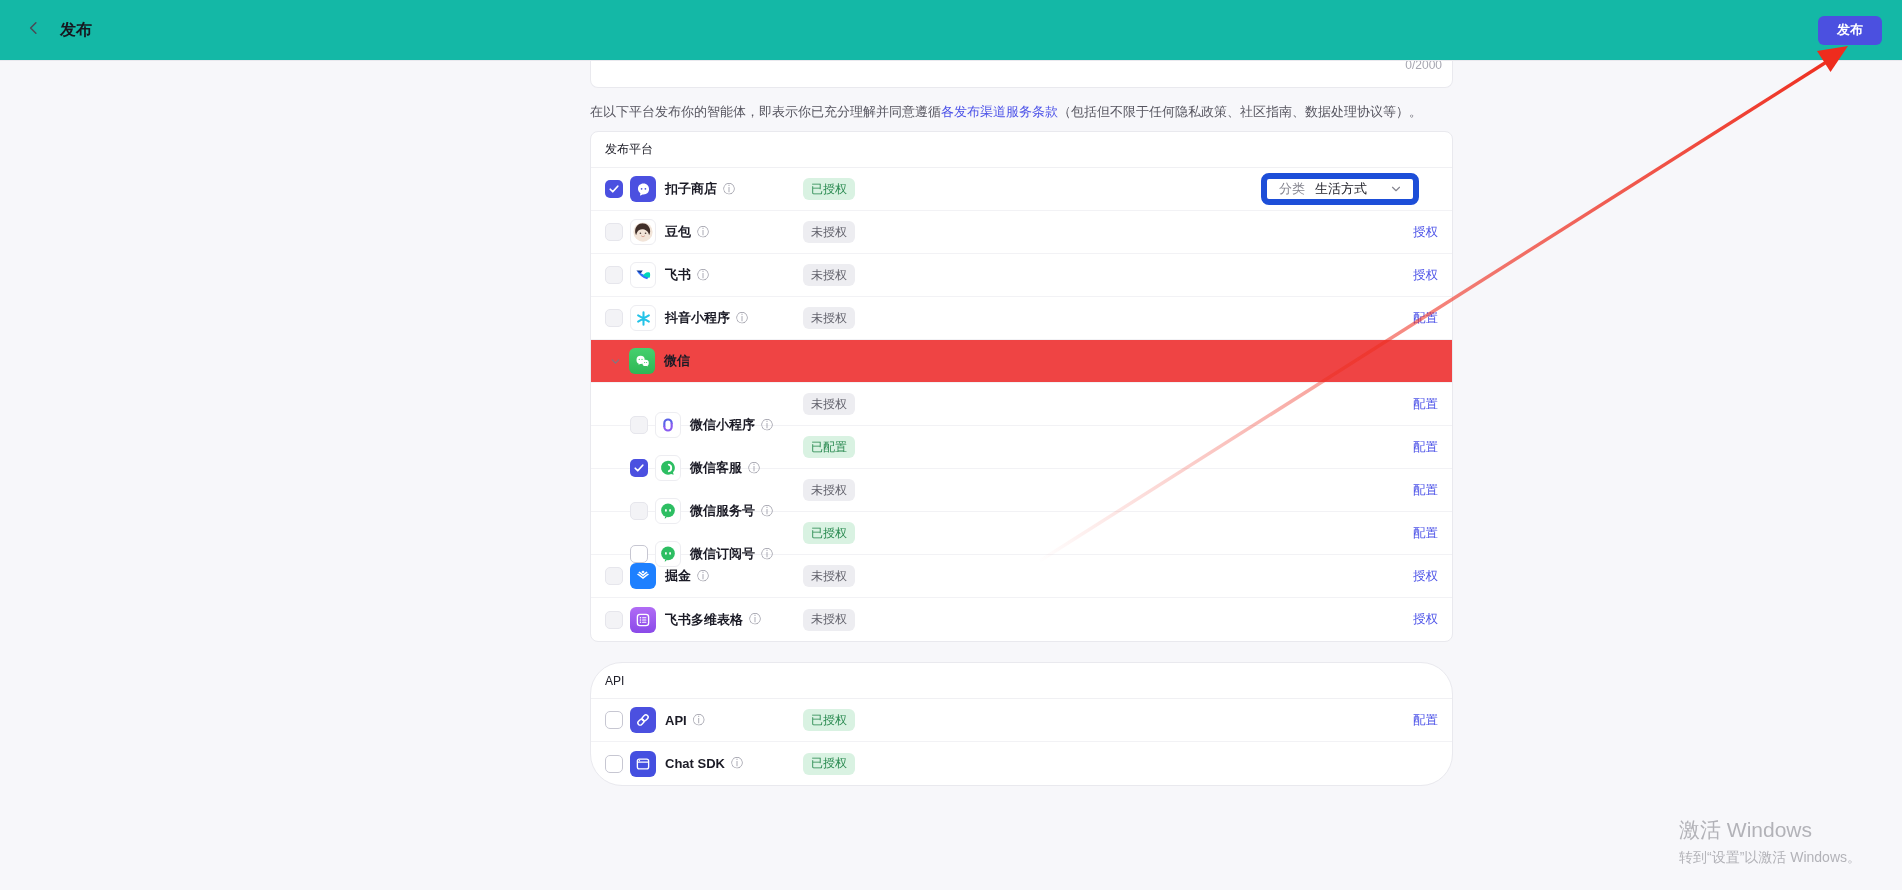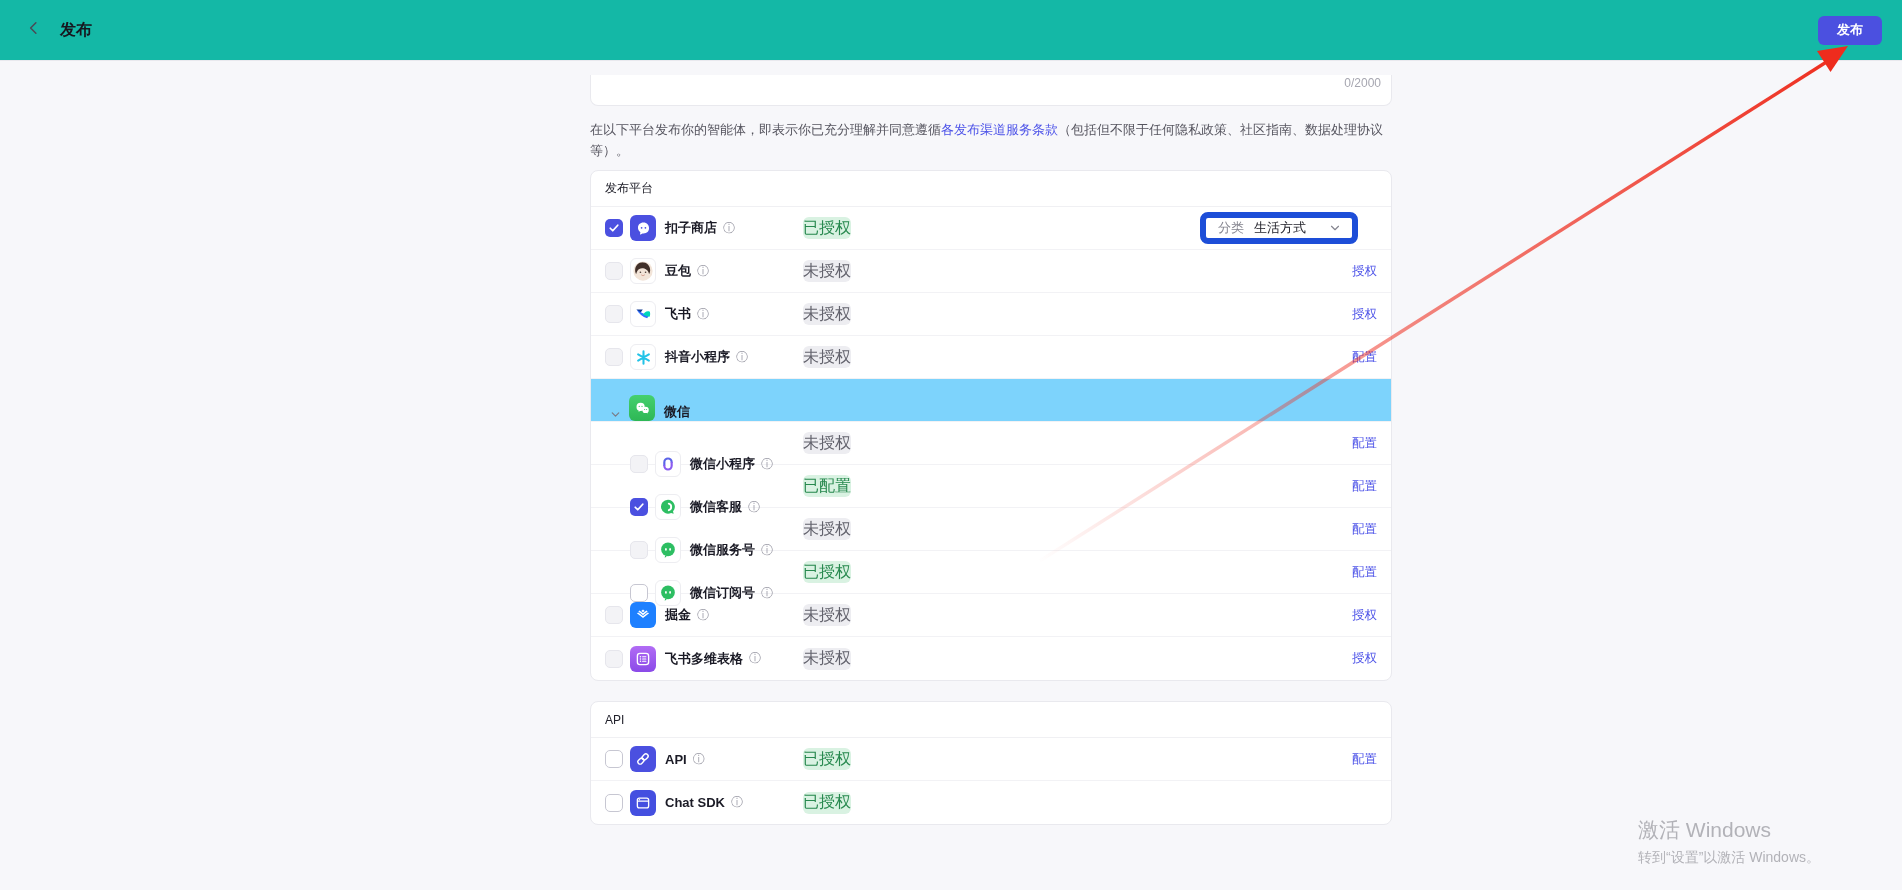--- a/index.html
+++ b/index.html
@@ -17,45 +17,45 @@
   }
   .back-btn { width:28px; height:28px; display:flex; align-items:center; justify-content:center; cursor:pointer; border-radius:6px; }
   .topbar-title { font-size:16px; font-weight:700; color:#17171f; margin-left:12px; }
   .topbar-spacer { flex:1; }
   .publish-btn {
     width:64px; height:29px; background:#4b50e0; border:none; border-radius:6px;
     color:#fff; font-size:13px; font-weight:700; cursor:pointer;
     font-family:inherit; display:flex; align-items:center; justify-content:center;
   }
   
-  .content { position:absolute; left:590px; top:75px; width:802px; }
+  .content { position:absolute; left:590px; top:57px; width:863px; }
   .textarea-remnant {
     height:31px; background:#fff; border:1px solid #e9e9ee; border-top:none;
     border-radius:0 0 8px 8px; position:relative;
   }
   .char-counter { position:absolute; right:10px; top:1px; font-size:12px; color:#a6a6b0; }
   .section-title { margin-top:37px; font-size:16px; font-weight:700; color:#17171f; }
   .required-mark { color:#e2402c; margin-left:4px; font-weight:700; }
   .section-desc { margin-top:13px; font-size:13px; line-height:21px; color:#56555f; }
   .terms-link { color:#4D53E8; text-decoration:none; cursor:pointer; }
   
   .platform-card {
     margin-top:9px; background:#fff; border:1px solid #e9e9ee; border-radius:8px; overflow:hidden;
   }
-  .card-gap { margin-top:20px; }
+  .card-gap { margin-top:20px;border-radius:32px; }
   .card-header {
     height:36px; display:flex; align-items:center; padding:0 14px;
     font-size:12px; color:#21212b; border-bottom:1px solid #f0f0f3;
   }
   .prow {
     height:43px; display:flex; align-items:center; padding:0 14px;
     border-bottom:1px solid #f2f2f5;
   }
   .prow:last-child { border-bottom:none; }
-  .prow.group { background:#7dd3fc;align-items:flex-end; }
+  .prow.group { background:#ef4444; }
   .cell-left { display:flex; align-items:center; width:198px; flex:none; }
   .cell-left.indent { padding-left:25px;margin-top:42px; }
   .chev { width:20px; display:flex; align-items:center; justify-content:center; margin-right:4px; cursor:pointer; }
   .cb {
     width:18px; height:18px; border-radius:5px; flex:none; margin-right:7px;
     display:flex; align-items:center; justify-content:center; cursor:pointer;
   }
   .cb-checked { background:#4b50e0; }
   .cb-disabled { background:#f3f3f6; border:1px solid #e6e6ec; }
   .cb-enabled { background:#fff; border:1.5px solid #c7c7d2; }
@@ -66,41 +66,41 @@
   .picon.white-bg { background:#fff; border:1px solid #ededf1; }
   .bg-coze { background:#4b50e0; }
   .bg-wechat { background:linear-gradient(180deg,#45d06e,#2eb755); }
   .bg-juejin { background:#1e80ff; }
   .bg-bitable { background:linear-gradient(180deg,#b16cf5,#8a4ae8); }
   .bg-api { background:#4b50e0; }
   .bg-sdk { background:#444fe0; }
   .pname { font-size:13px; font-weight:700; color:#1b1b26; white-space:nowrap; }
   .info-ic { font-size:12px; color:#9b9ba6; margin-left:6px; cursor:pointer; }
   .badge {
-    height:22px; display:inline-flex; align-items:center; padding:0 0;
-    border-radius:6px; font-size:16px; flex:none;
+    height:22px; display:inline-flex; align-items:center; padding:0 8px;
+    border-radius:6px; font-size:12px; flex:none;
   }
   .badge.green { background:#d9f2e2; color:#28894f; }
   .badge.gray  { background:#ededf1; color:#62626c; }
   .action-link {
     margin-left:auto; font-size:12.5px; color:#4D53E8; text-decoration:none;
     cursor:pointer; font-weight:500;
   }
   .category-select {
     margin-left:auto; margin-right:19px; height:32px; border:6px solid #1d4ed8;
     border-radius:8px; background:#fff; display:flex; align-items:center;
     padding:0 10px 0 12px; cursor:pointer; min-width:158px;
   }
   .sel-label { font-size:13px; color:#85858f; margin-right:10px; }
   .sel-value { font-size:13px; color:#23232b; }
   .sel-caret { margin-left:auto; display:flex; }
   
   .arrow-overlay { position:absolute; left:0; top:0; z-index:50; pointer-events:none; }
   
-  .win-watermark { position:absolute; left:1638px; top:816px; color:#a2a2a8; opacity:.8; z-index:5; }
+  .win-watermark { position:absolute; left:1679px; top:816px; color:#a2a2a8; opacity:.8; z-index:5; }
   .wm-line1 { font-size:21px; }
   .wm-line2 { font-size:14px; margin-top:5px; }
 </style>
 </head>
 <body>
 
 <div class="topbar">
   <div class="back-btn">
     <span>
       <svg width="18" height="18" viewBox="0 0 24 24" fill="none" stroke="#4a4a55" stroke-width="2" stroke-linecap="round" stroke-linejoin="round">

